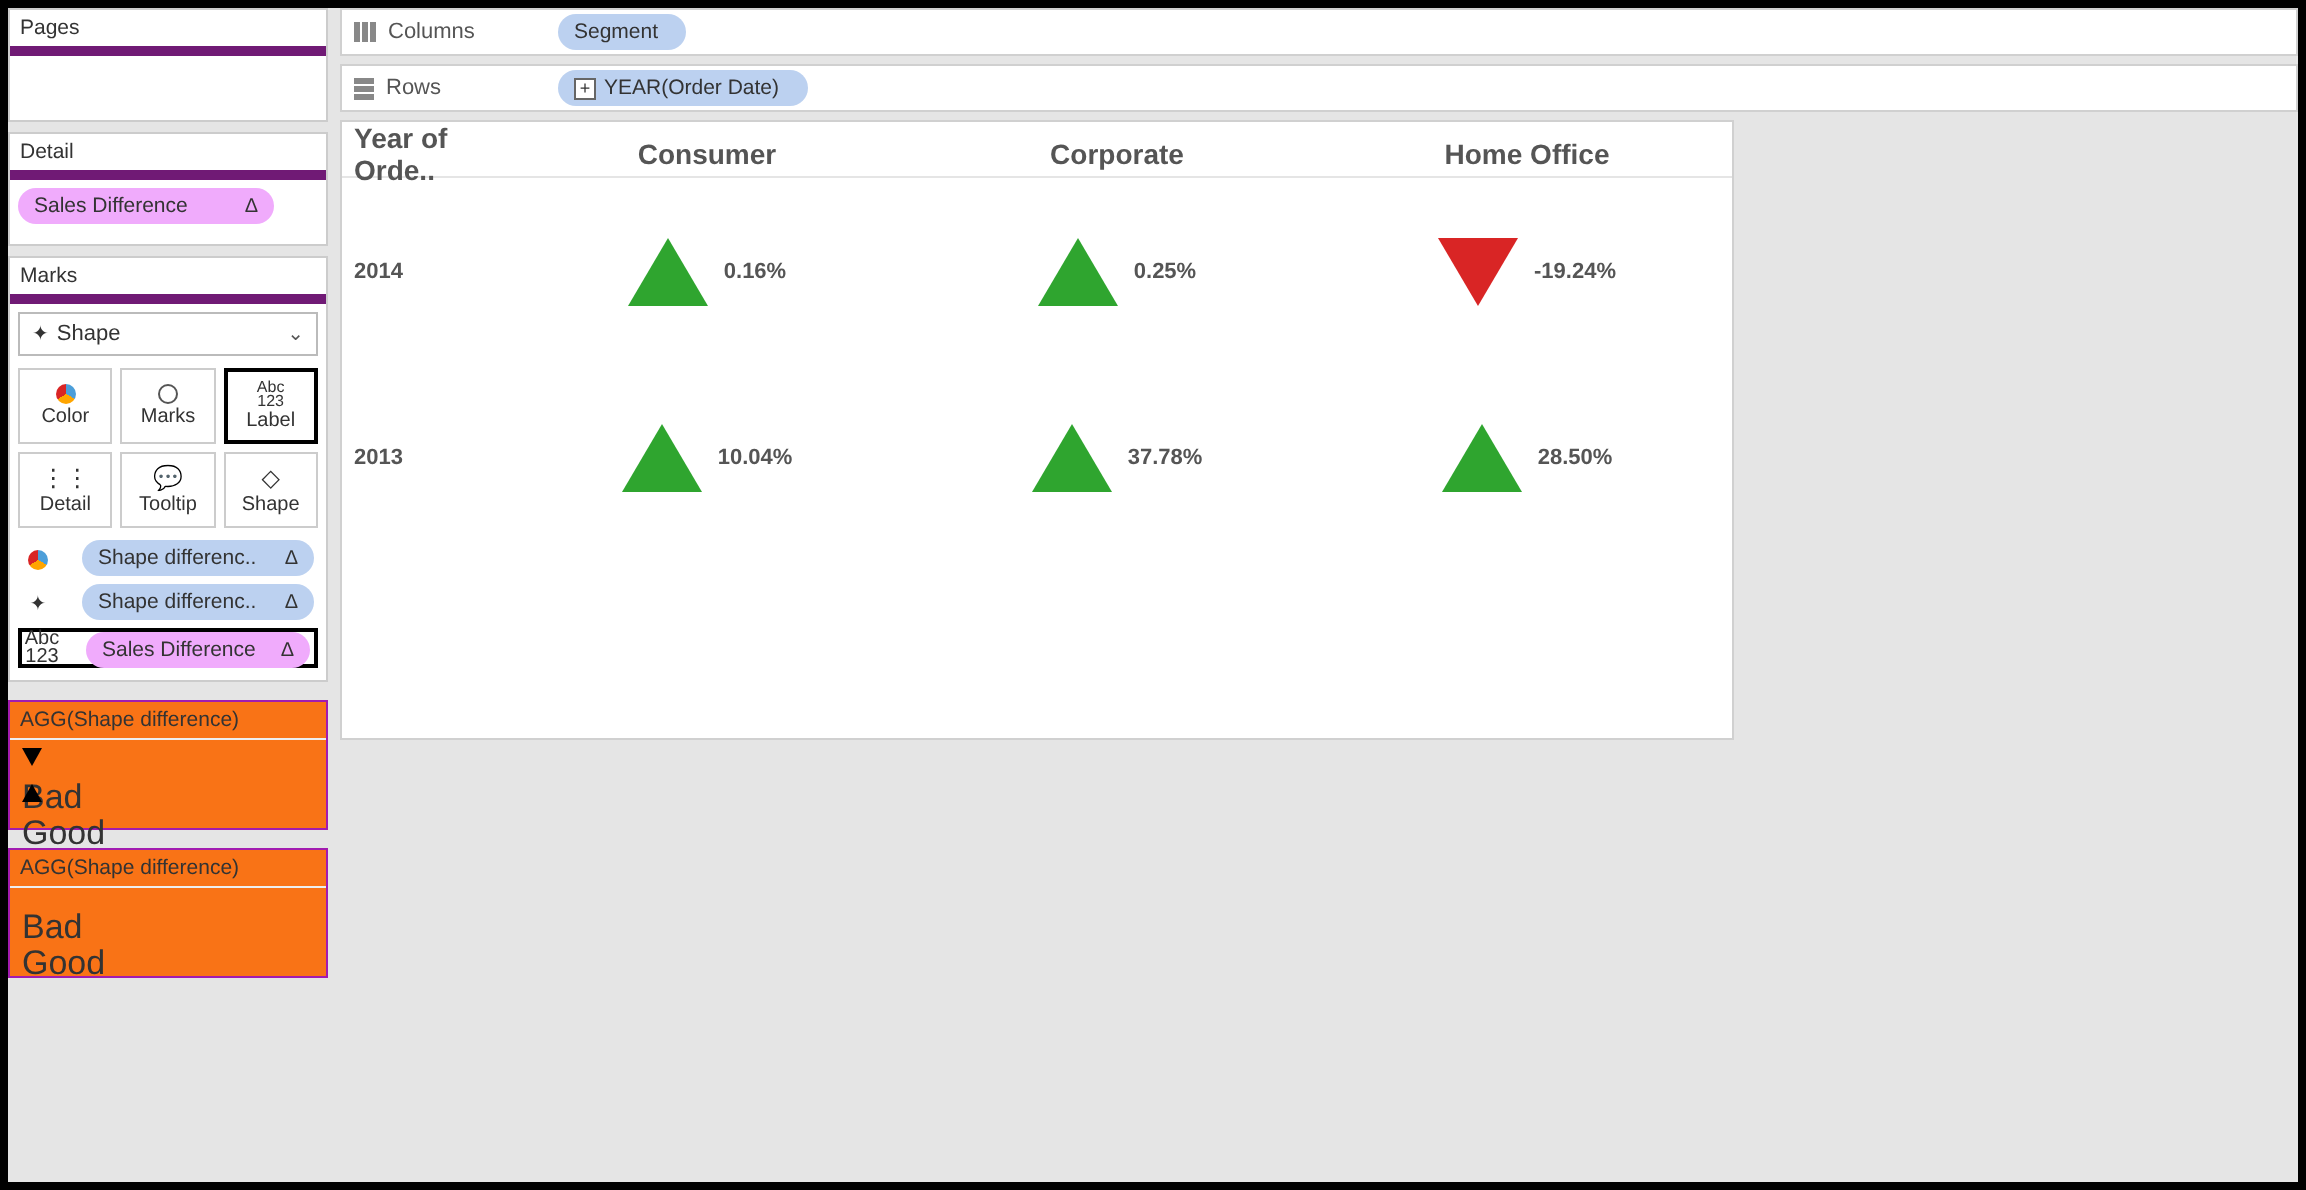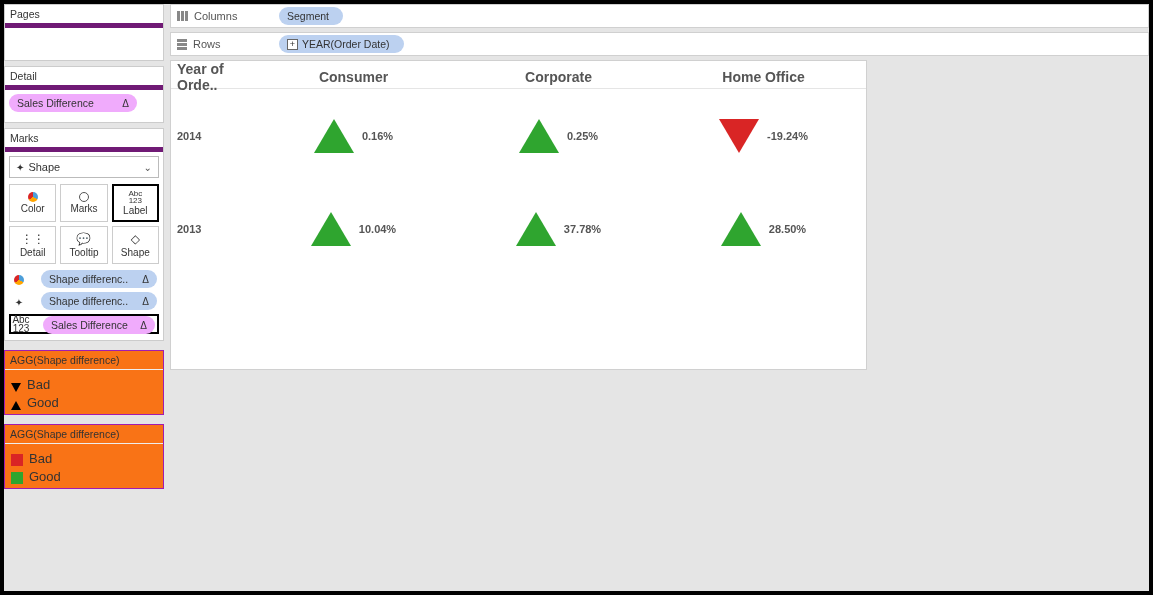--- a/index.html
+++ b/index.html
@@ -122,24 +122,25 @@
   .legend-title{
     font-size:10.5px;
     padding:3px 5px;
     border-bottom:1px solid #eee;
   }
   .legend-body{
     padding:4px 6px;
   }
   .legend-item{
     display:flex;
-    align-items:flex-end;
+    align-items:flex-start;
     gap:6px;
     height:18px;
-    font-size:13px;
+    font-size:17px;
+    flex-direction:column;
   }
   .sw-triangle-up { width:0;height:0;border-left:5px solid transparent;border-right:5px solid transparent;border-bottom:9px solid #000; }
   .sw-triangle-down { width:0;height:0;border-left:5px solid transparent;border-right:5px solid transparent;border-top:9px solid #000; }
   .sw-square { width:12px;height:12px; }
 
   
   .main {
     flex:1;
     display:flex;
     flex-direction:column;

